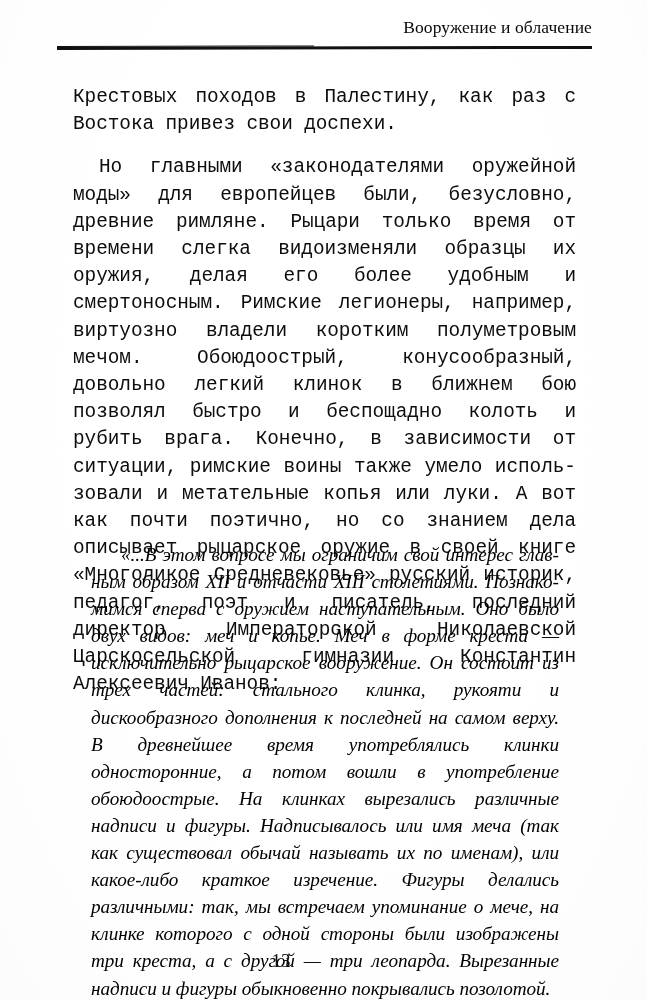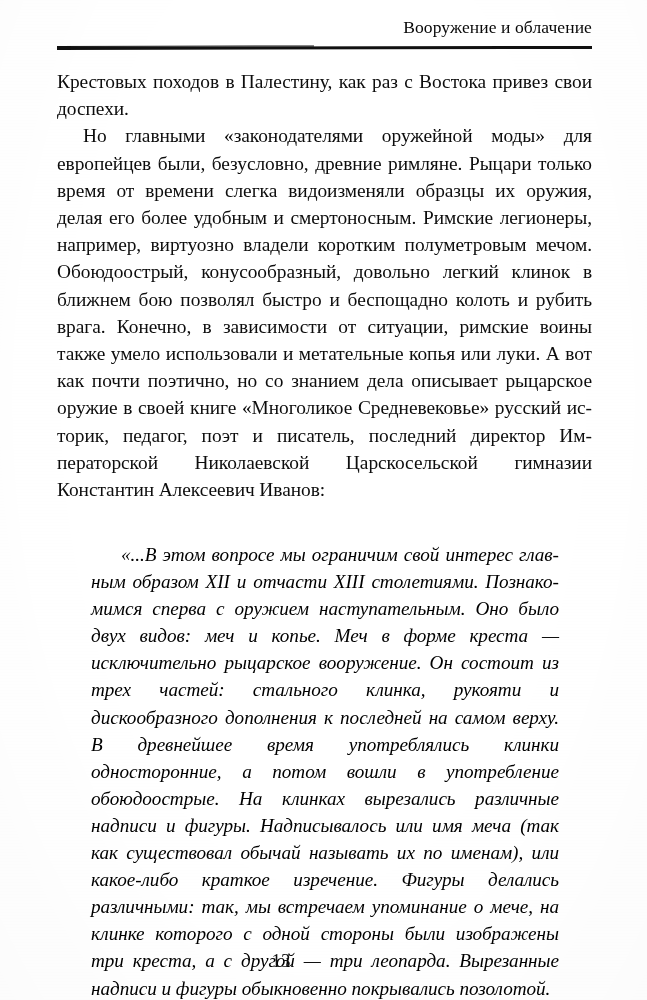--- a/index.html
+++ b/index.html
@@ -61,28 +61,29 @@
 
   
   .column {
     position: absolute;
     left: 57px;
     top: 68px;
     width: 535px;
   }
 
   p.body-par {
-    margin: 0;
+    margin: 16px;
     font-size: 19.4px;
     line-height: 27.2px;
     text-align: justify;
     text-justify: inter-word;
     word-spacing: -0.2px;
     letter-spacing: -0.05px;
     hyphens: manual;
+    font-family: Liberation Mono, monospace;
   }
   p.body-par.indent { text-indent: 26px; }
   p.body-par.cont   { text-indent: 0; }
 
   
   .quote-block {
     position: absolute;
     left: 75px;
     top: 525px;
     width: 500px;

